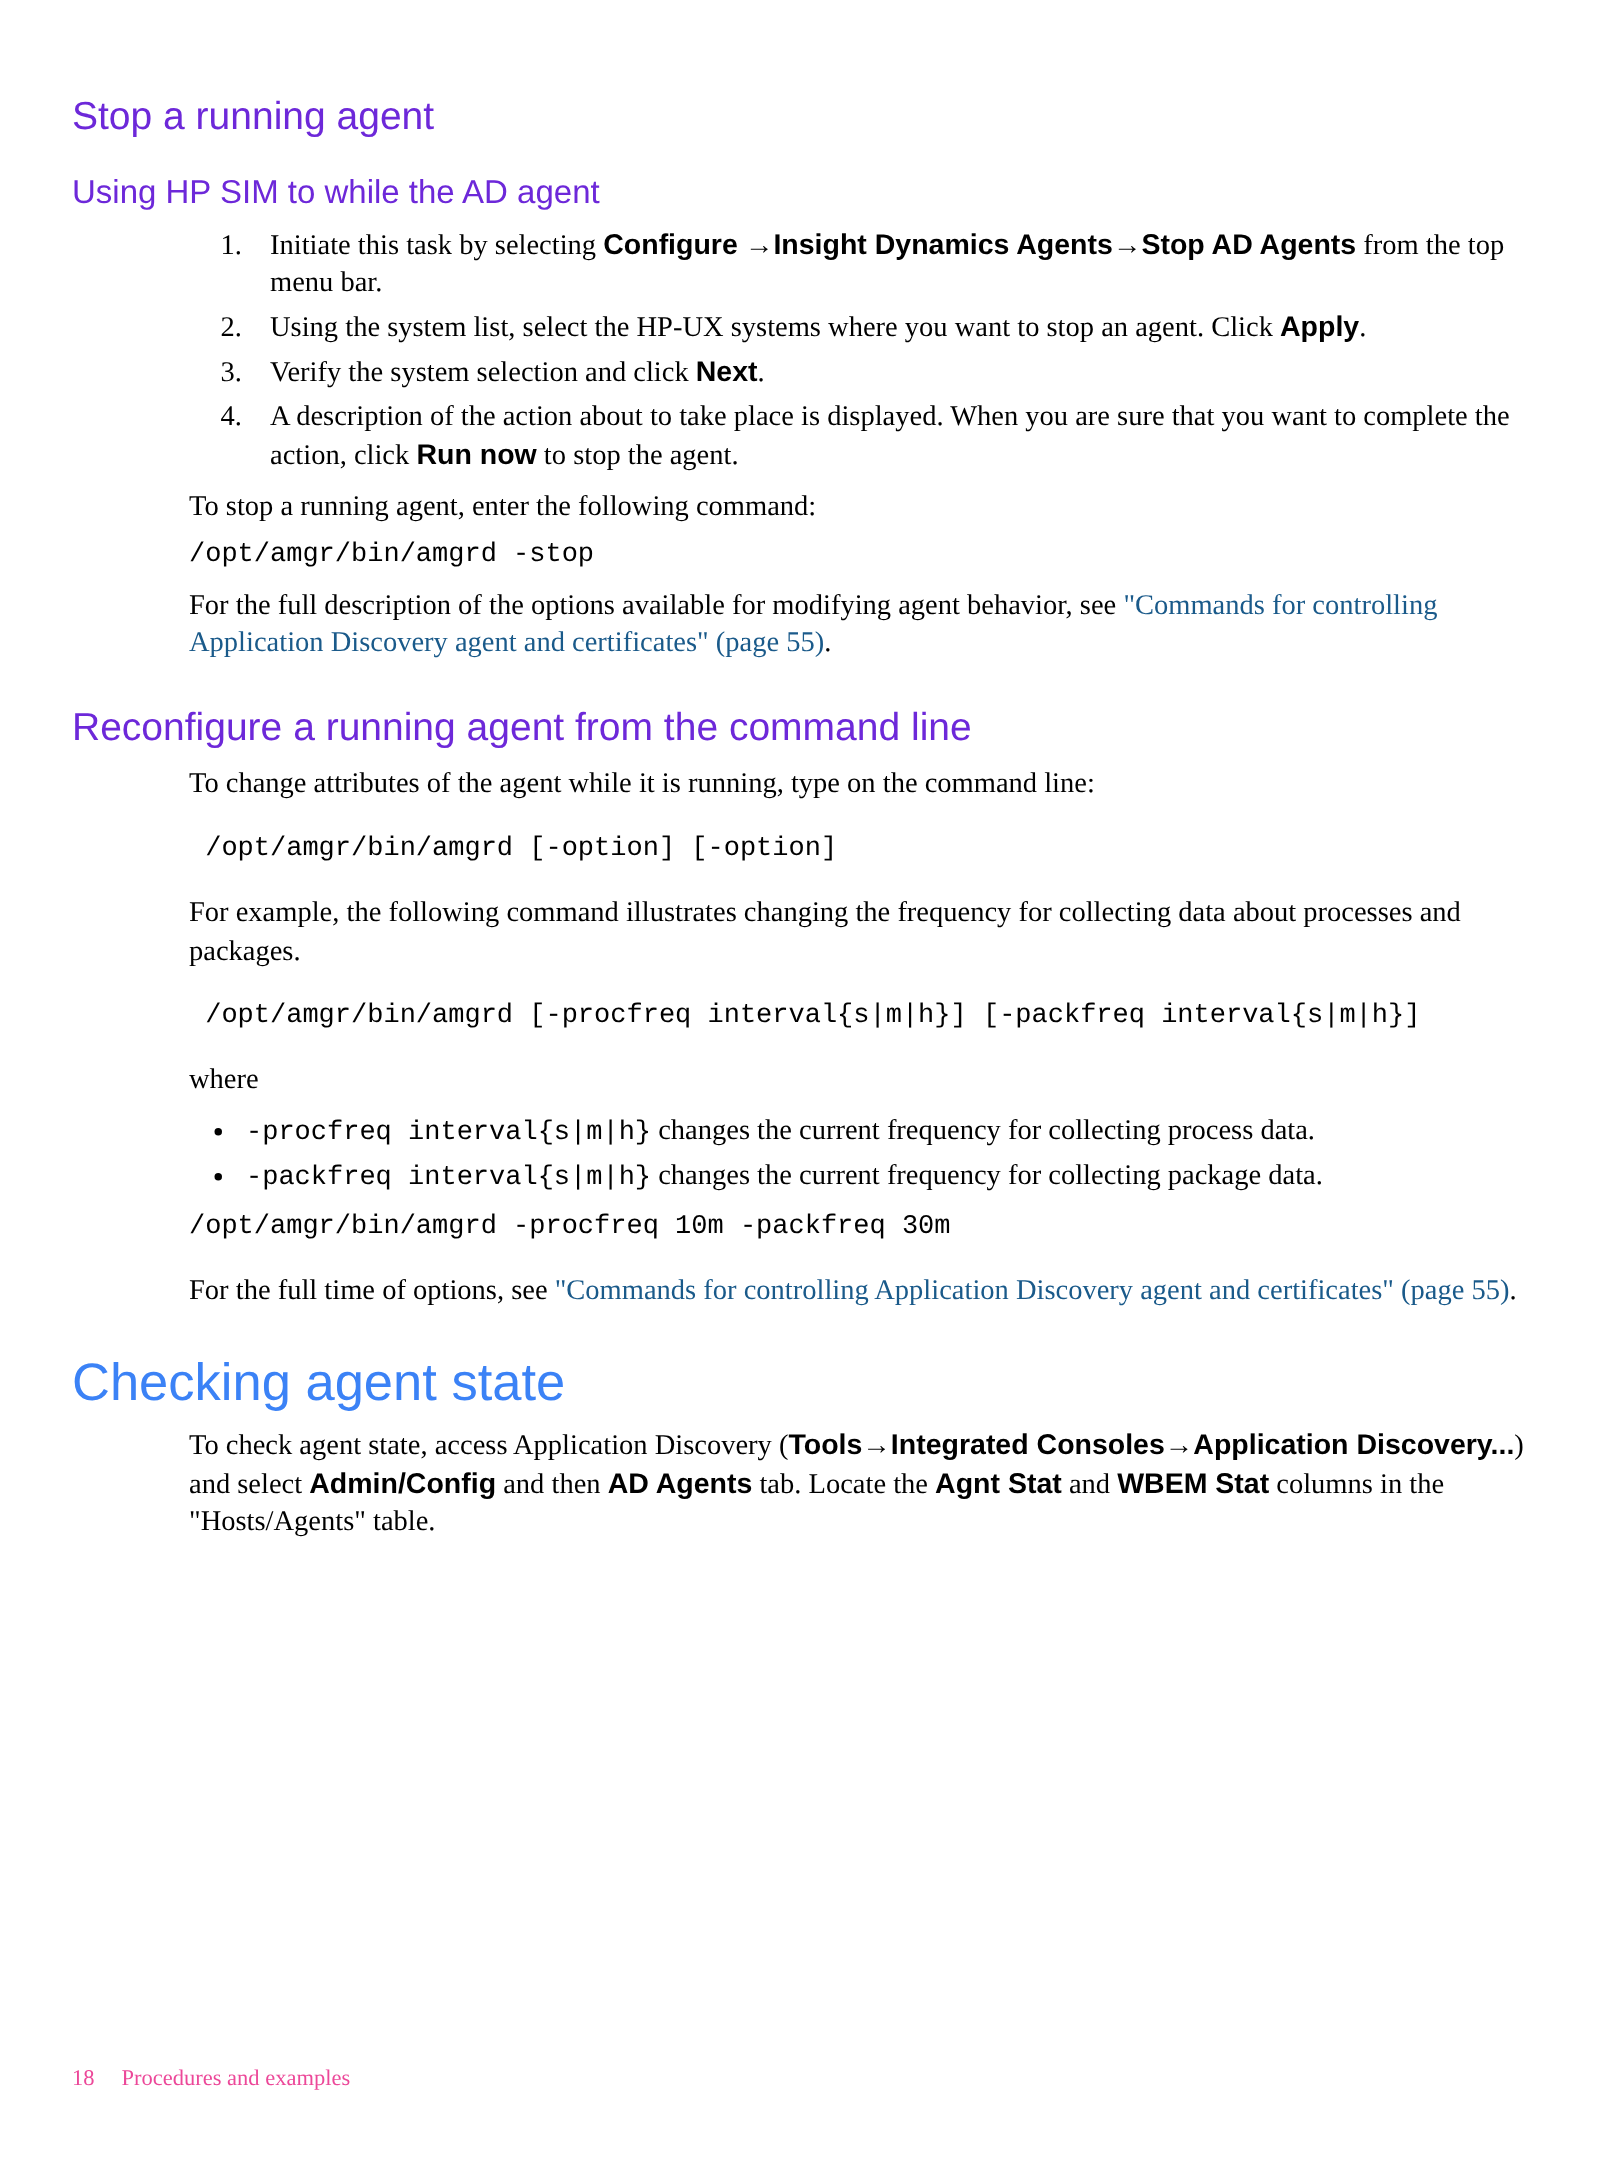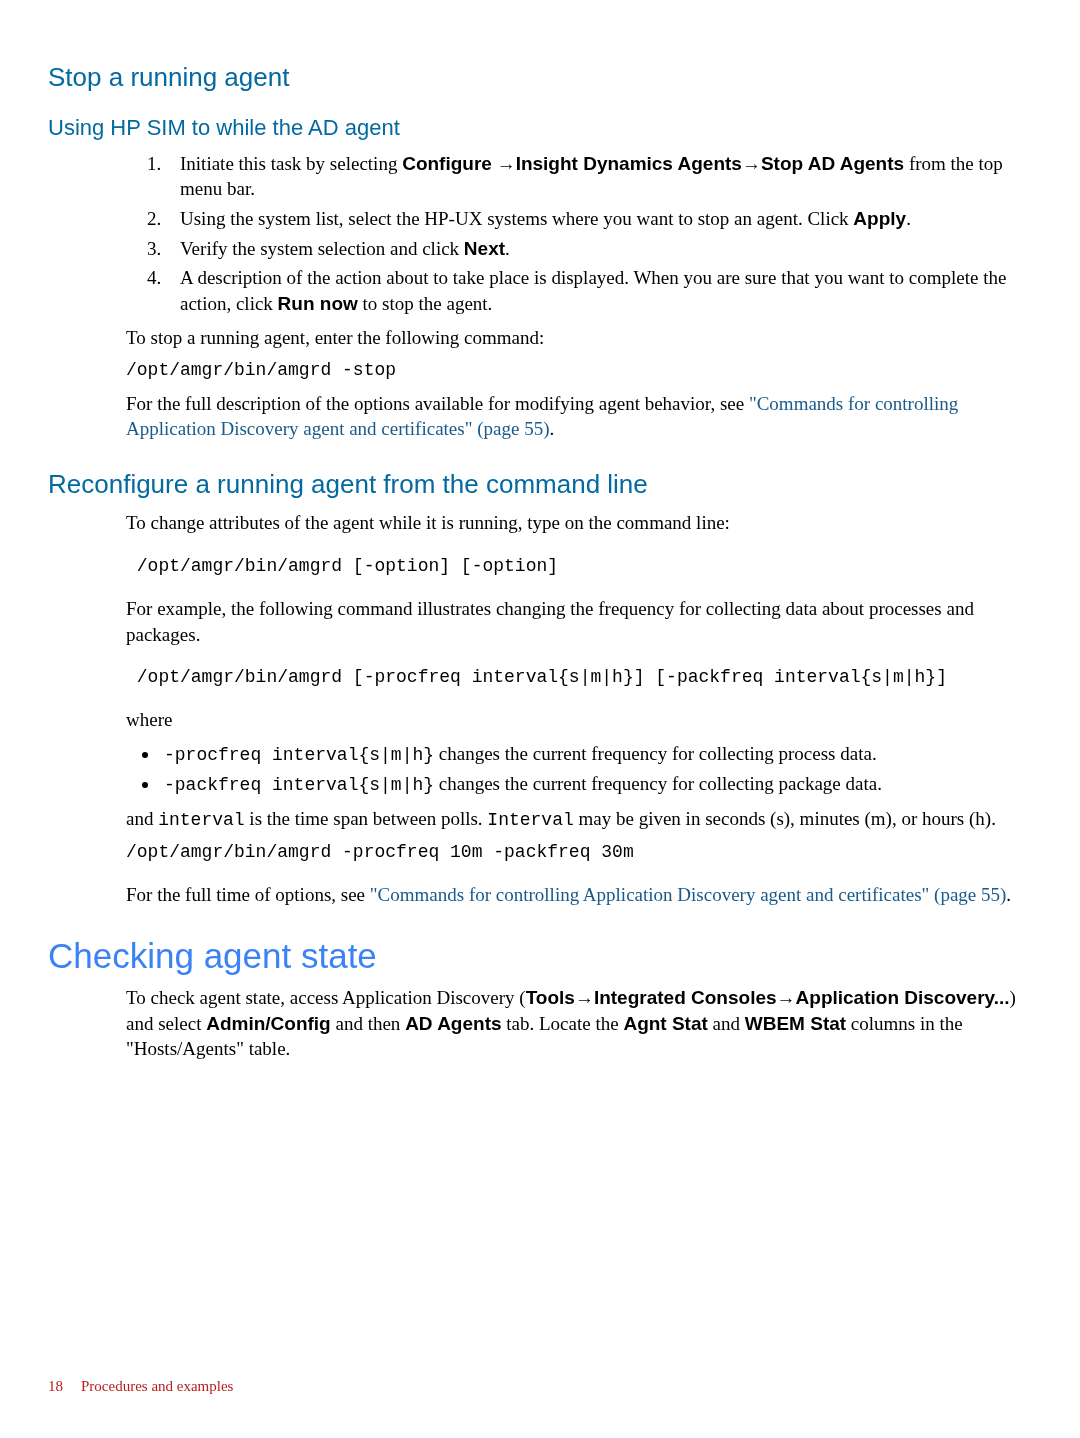--- a/index.html
+++ b/index.html
@@ -17,21 +17,21 @@
 .page {
   box-sizing: border-box;
   width: 1080px;
   height: 1438px;
   padding: 60px 48px 40px 48px;
   position: relative;
 }
 h2.sub {
   font-family: "Segoe UI Light", "Segoe UI", "Helvetica Neue", Arial, sans-serif;
   font-weight: 300;
-  color: #0369a1;
+  color: #6d28d9;
   margin: 0 0 8px 0;
 }
 h2.sub.lvl1 { font-size: 26px; }
 h2.sub.lvl2 { font-size: 22px; margin-top: 18px; }
 h1.main {
   font-family: "Segoe UI Light", "Segoe UI", "Helvetica Neue", Arial, sans-serif;
   font-weight: 300;
   color: #3b82f6;
   font-size: 35px;
   margin: 24px 0 6px 0;
@@ -64,21 +64,21 @@
 }
 a.xref {
   color: #1a5a8a;
   text-decoration: none;
 }
 .footer {
   position: absolute;
   left: 48px;
   bottom: 42px;
   font-size: 15px;
-  color: #b91c1c;
+  color: #ec4899;
   font-family: "Palatino Linotype", "Book Antiqua", Palatino, Georgia, serif;
   margin-top: 16px;
 }
 .footer .pagenum { margin-right: 18px; }
 .pre {
   font-family: "Courier New", Courier, monospace;
   font-size: 18px;
   white-space: pre;
   margin: 18px 0 18px 0;
 }
@@ -124,23 +124,20 @@
     <div class="pre"> /opt/amgr/bin/amgrd [-procfreq interval{s|m|h}] [-packfreq interval{s|m|h}]</div>
     <p>where</p>
     <ul class="bullets">
       <li>
         <span class="mono">-procfreq interval{s|m|h}</span><span>  changes the current frequency for collecting process data.</span>
       </li>
       <li>
         <span class="mono">-packfreq interval{s|m|h}</span><span>  changes the current frequency for collecting package data.</span>
       </li>
     </ul>
-    <p>
-      <span>and </span><span class="mono">interval</span><span> is the time span between polls. </span><span class="mono">Interval</span><span>  may be given in seconds (s), minutes (m), or hours (h).</span>
-    </p>
     <p class="mono" style="margin-bottom:18px;">/opt/amgr/bin/amgrd -procfreq 10m -packfreq 30m</p>
     <p>
       <span>For the full time of options, see </span><a href="#" class="xref">"Commands for controlling Application Discovery agent and certificates" (page 55)</a><span>.</span>
     </p>
   </div>
 
   <h1 class="main">Checking agent state</h1>
   <div class="body-indent">
     <p>
       <span>To check agent state, access Application Discovery (</span><span class="sans-bold">Tools</span><span>→</span><span class="sans-bold">Integrated Consoles</span><span>→</span><span class="sans-bold">Application Discovery...</span><span>) and select </span><span class="sans-bold">Admin/Config</span><span> and then </span><span class="sans-bold">AD Agents</span><span> tab. Locate the </span><span class="sans-bold">Agnt Stat</span><span> and </span><span class="sans-bold">WBEM Stat</span><span> columns in the "Hosts/Agents" table.</span>

